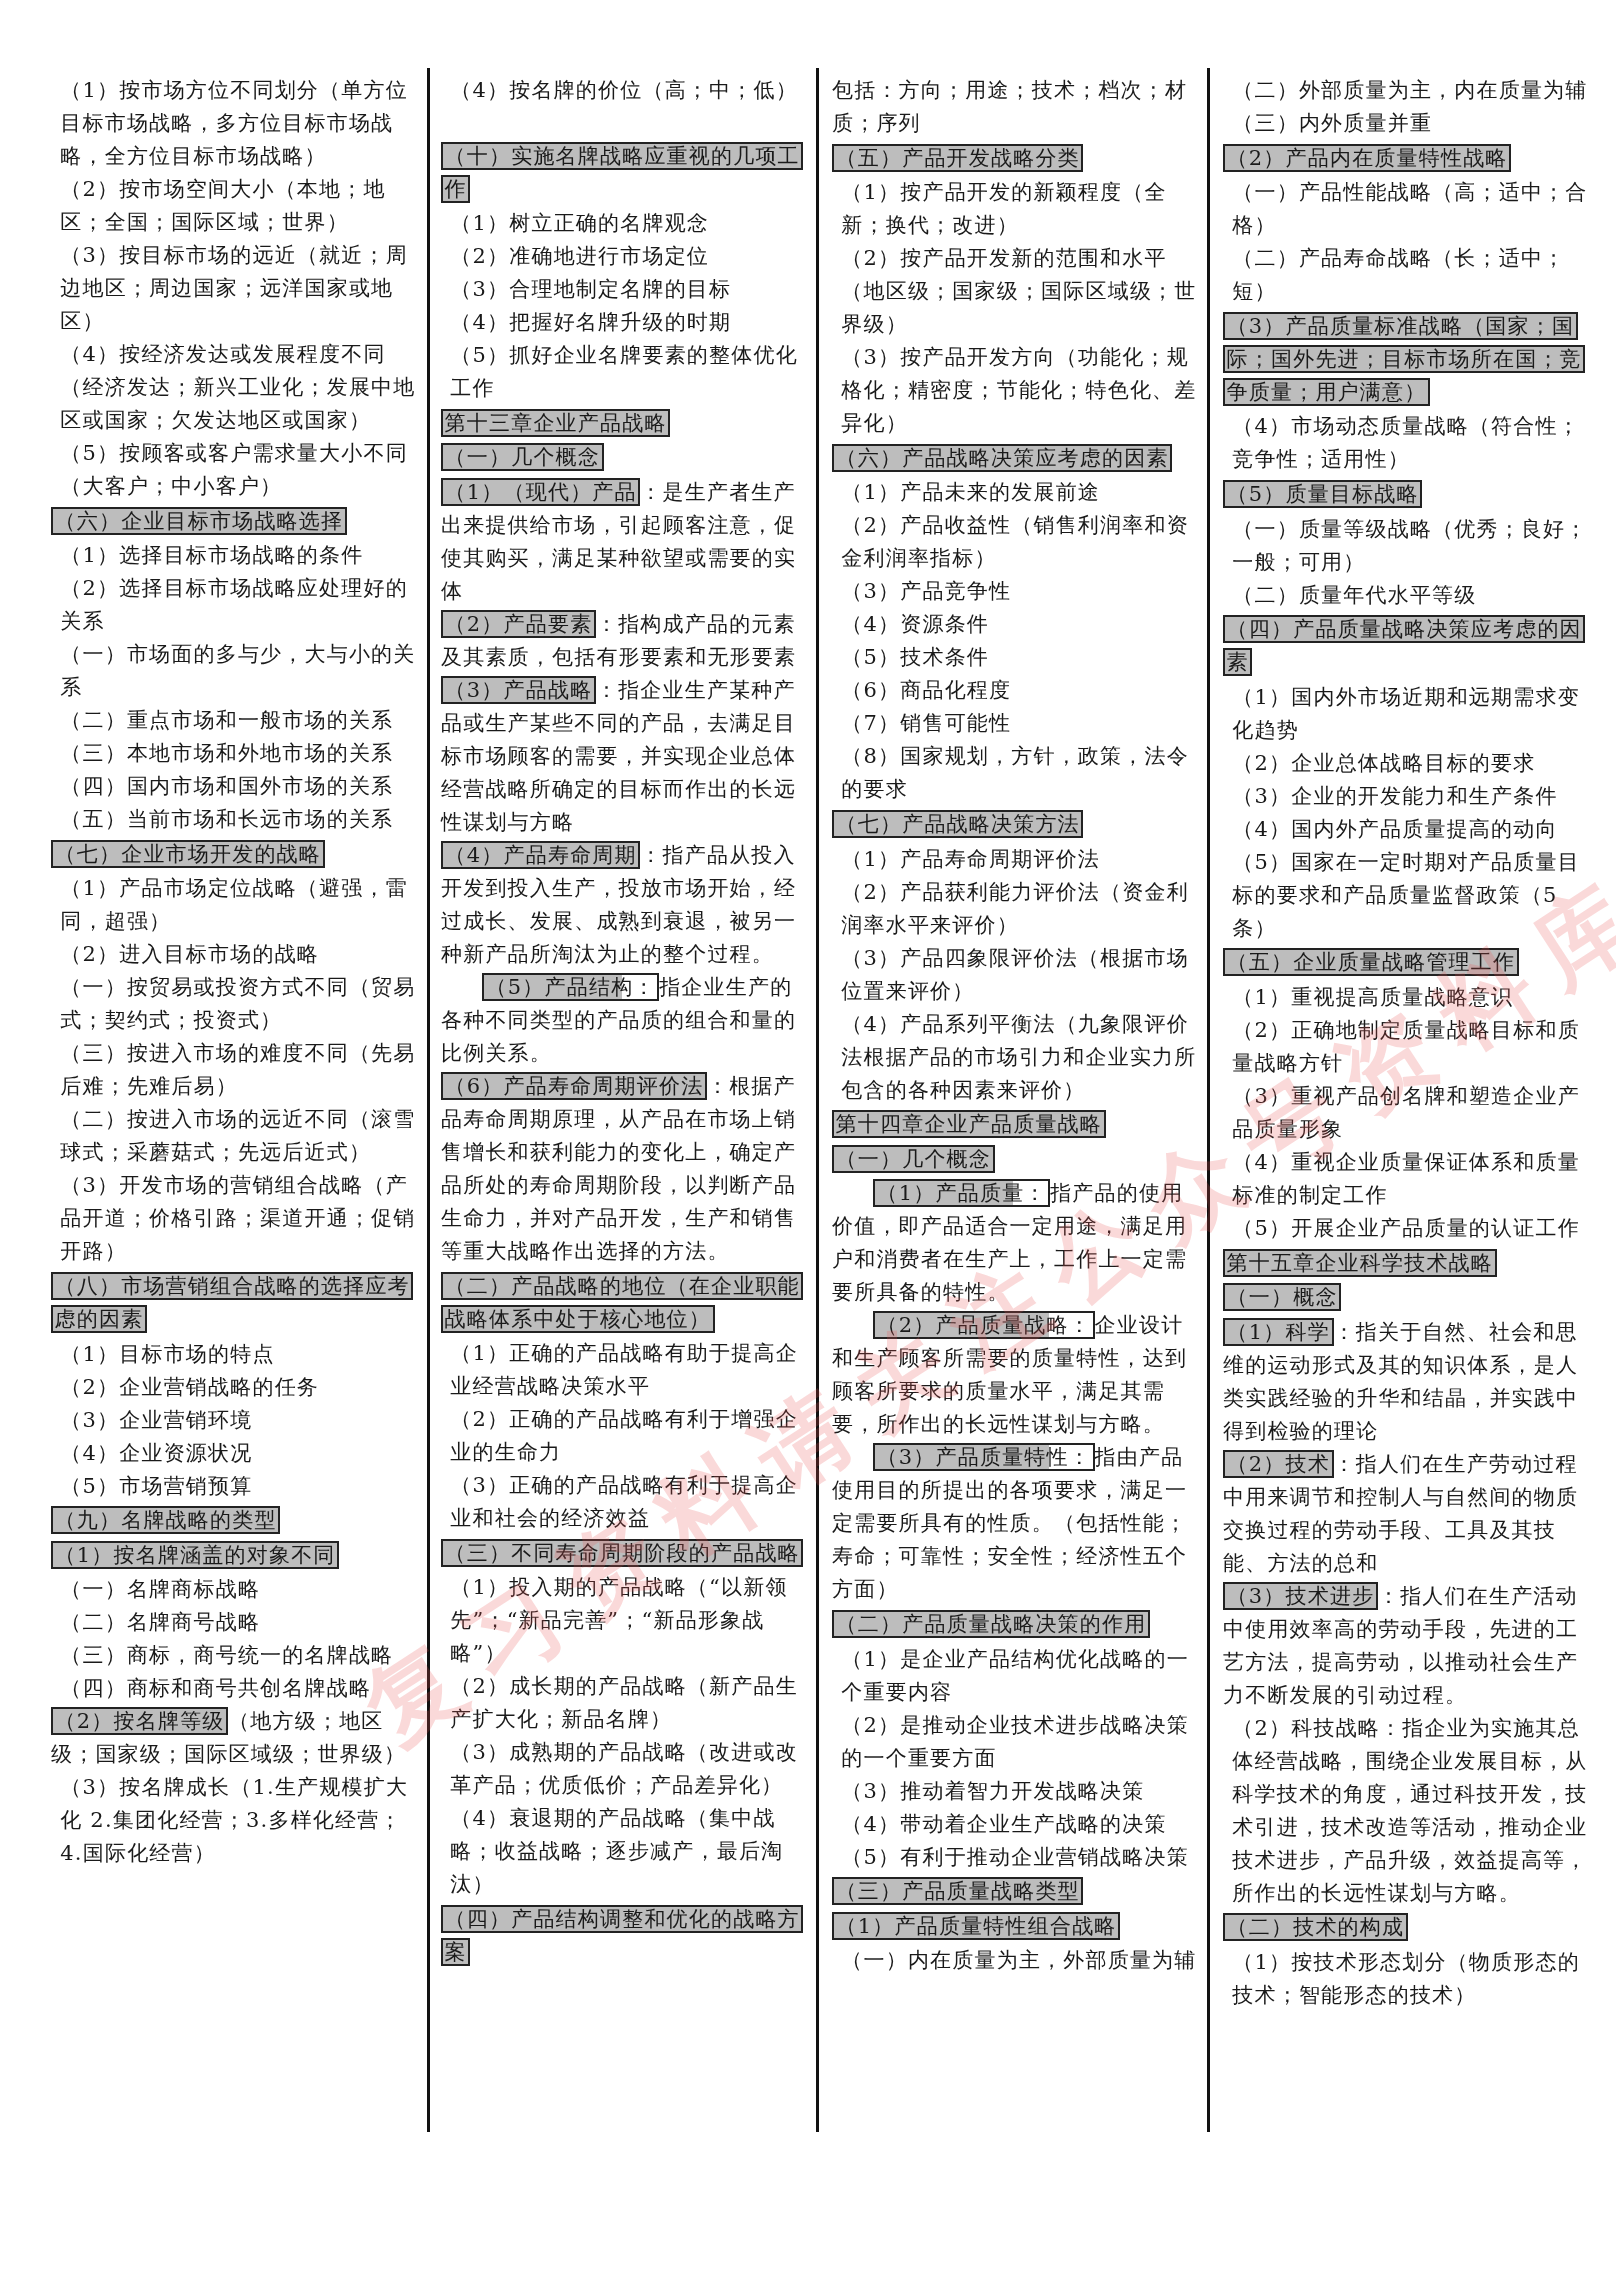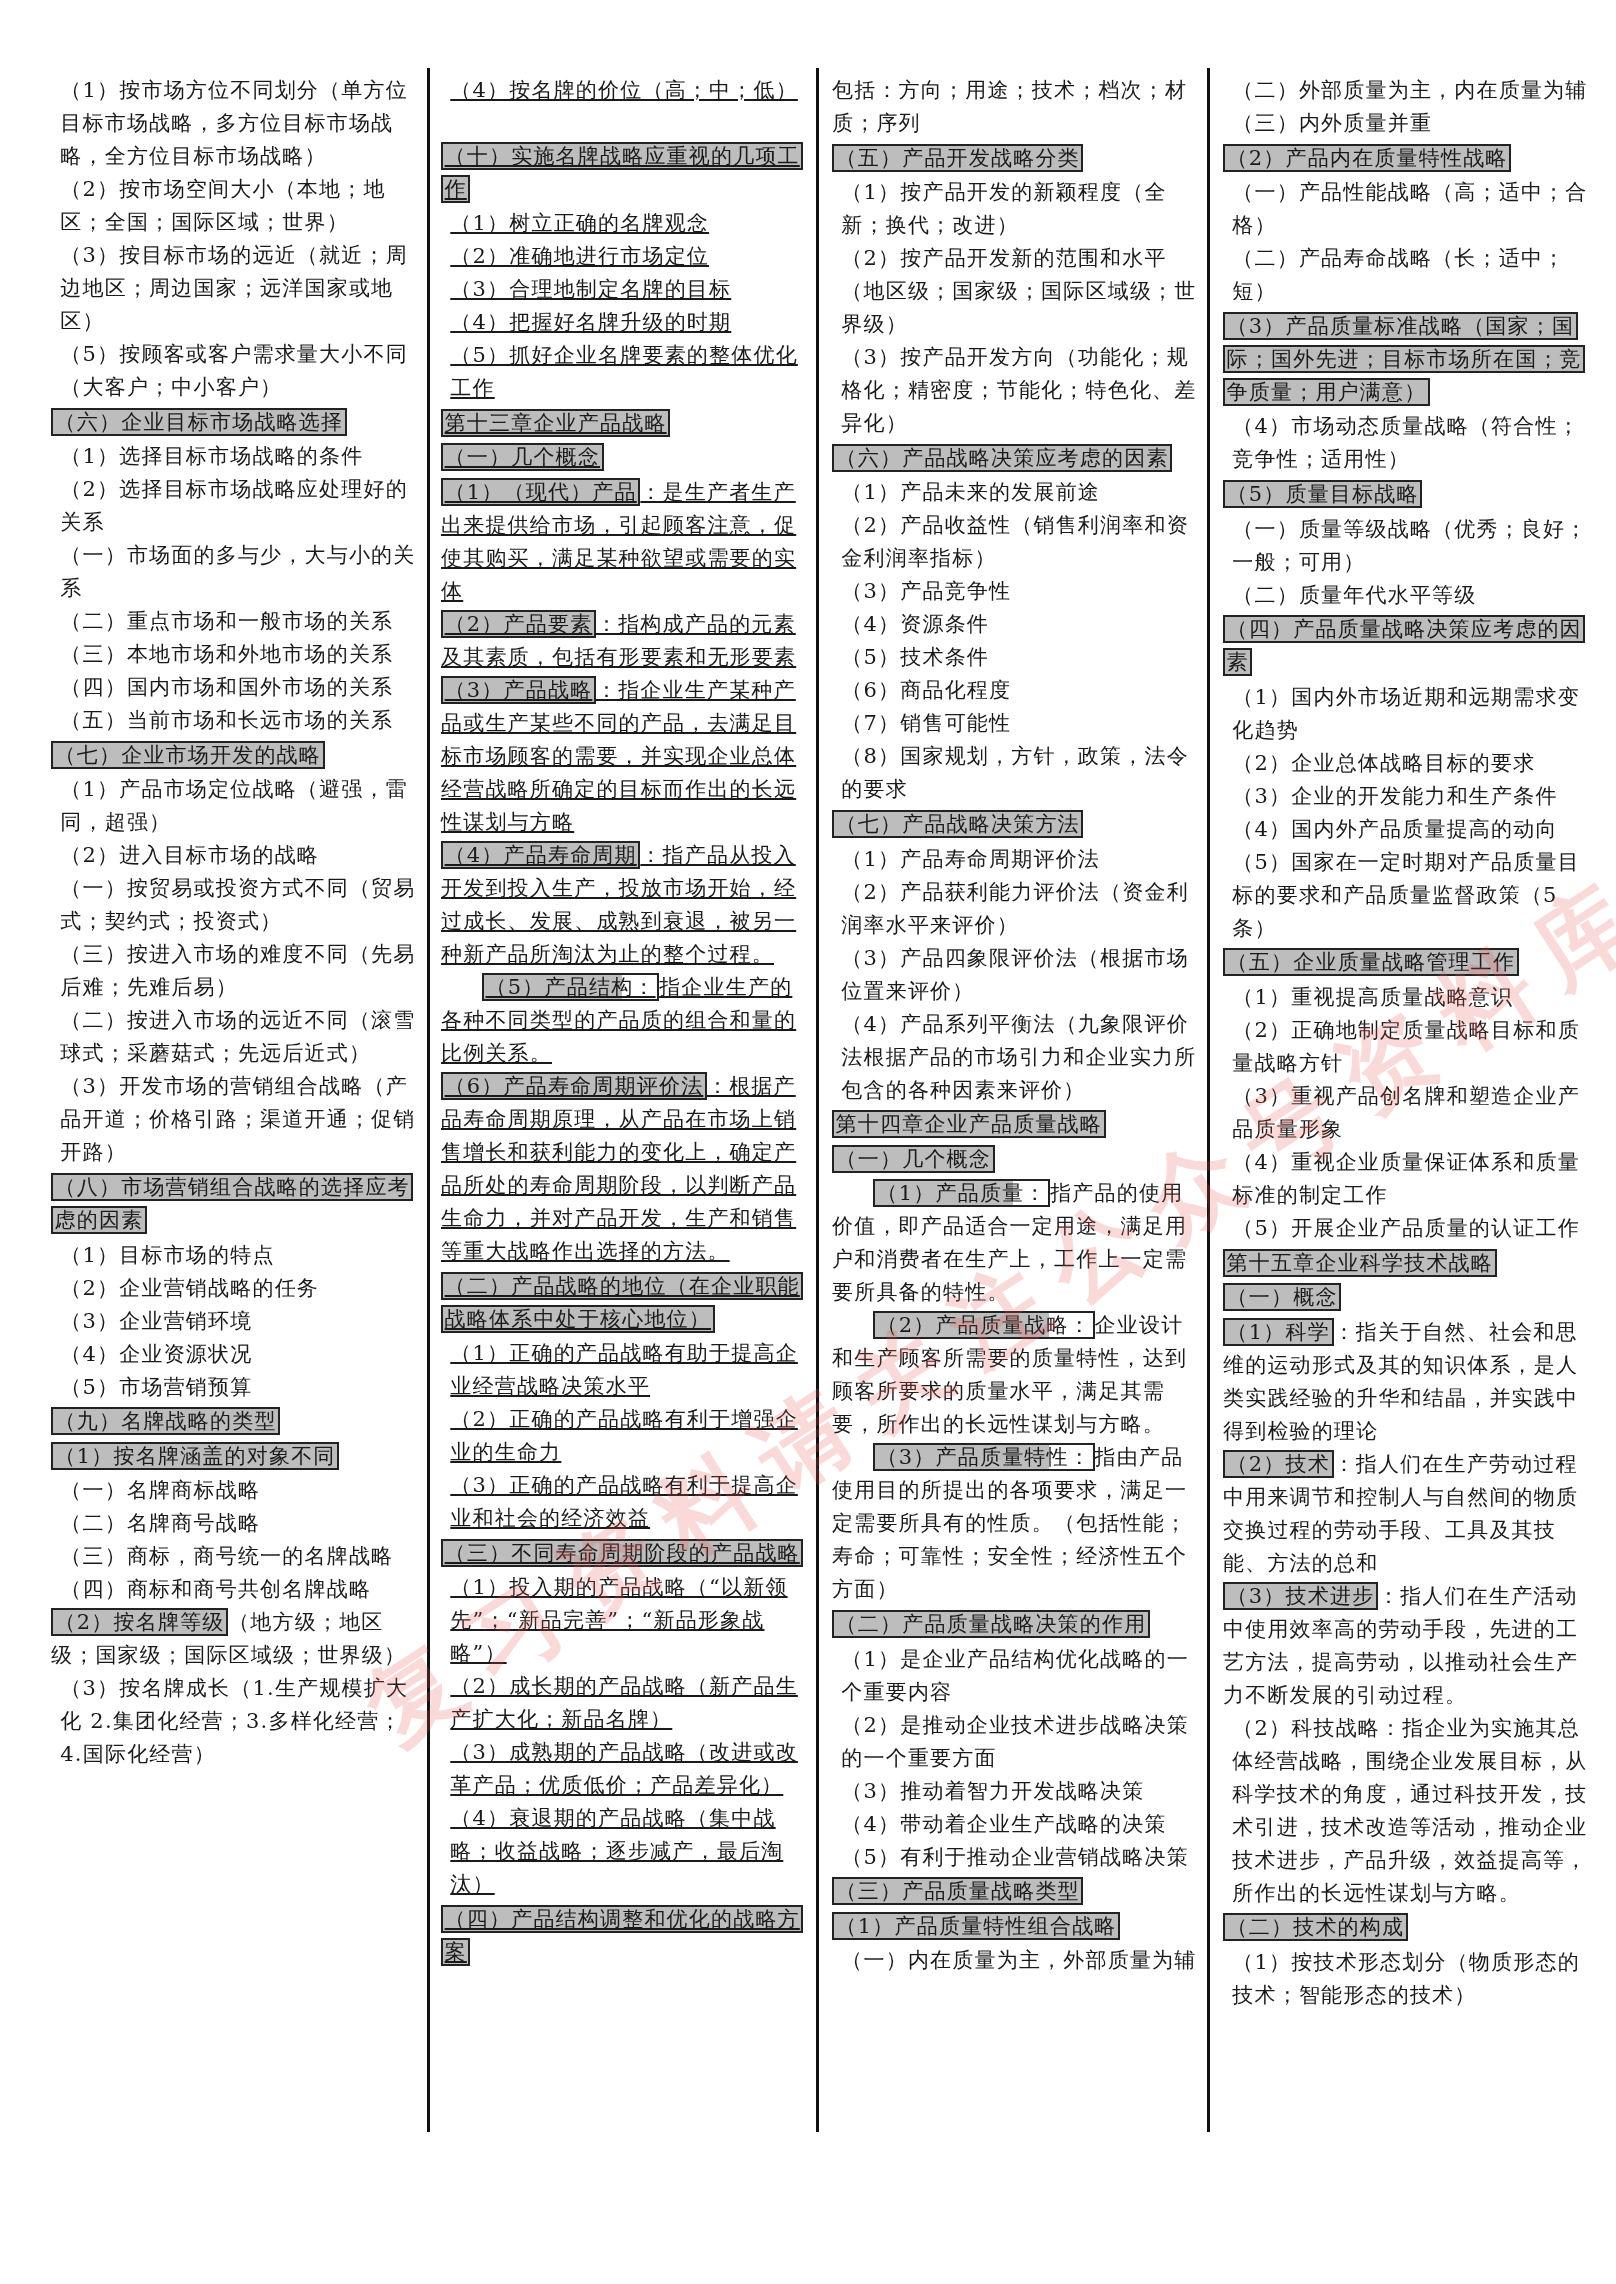--- a/index.html
+++ b/index.html
@@ -8,21 +8,21 @@
     font-family: "DejaVu Serif", "Liberation Serif", serif;
     color: #1a1a1a;
   }
   .page { position: absolute; left: 8px; top: 0; width: 1616px; height: 2284px; }
   .col {
     position: absolute; top: 74px; width: 365px;
     font-size: 21px; line-height: 33px; letter-spacing: 1.2px;
     word-break: break-all;
   }
   .col1 { left: 43px; }
-  .col2 { left: 433px; text-decoration: underline; }
+  .col2 { left: 433px; }
   .col3 { left: 824px; }
   .col4 { left: 1215px; }
   .sep {
     position: absolute; top: 68px; height: 2064px; width: 3.1px; background: #111;
   }
   .sep1 { left: 419px; }
   .sep2 { left: 808px; }
   .sep3 { left: 1199px; }
   .line { display: block; margin: 0; padding: 0; }
   .indent { padding-left: 9.3px; }
@@ -49,20 +49,21 @@
 
 <div class="page">
   <div class="sep sep1"></div>
   <div class="sep sep2"></div>
   <div class="sep sep3"></div>
 
   <div class="col col1">
       <div class="line indent">（1）按市场方位不同划分（单方位目标市场战略，多方位目标市场战略，全方位目标市场战略）</div>
       <div class="line indent">（2）按市场空间大小（本地；地区；全国；国际区域；世界）</div>
       <div class="line indent">（3）按目标市场的远近（就近；周边地区；周边国家；远洋国家或地区）</div>
+      <div class="line indent">（4）按经济发达或发展程度不同（经济发达；新兴工业化；发展中地区或国家；欠发达地区或国家）</div>
       <div class="line indent">（5）按顾客或客户需求量大小不同（大客户；中小客户）</div>
       <div class="line hl-block"><span class="hl">（六）企业目标市场战略选择</span></div>
       <div class="line indent">（1）选择目标市场战略的条件</div>
       <div class="line indent">（2）选择目标市场战略应处理好的关系</div>
       <div class="line indent">（一）市场面的多与少，大与小的关系</div>
       <div class="line indent">（二）重点市场和一般市场的关系</div>
       <div class="line indent">（三）本地市场和外地市场的关系</div>
       <div class="line indent">（四）国内市场和国外市场的关系</div>
       <div class="line indent">（五）当前市场和长远市场的关系</div>
       <div class="line hl-block"><span class="hl">（七）企业市场开发的战略</span></div>

